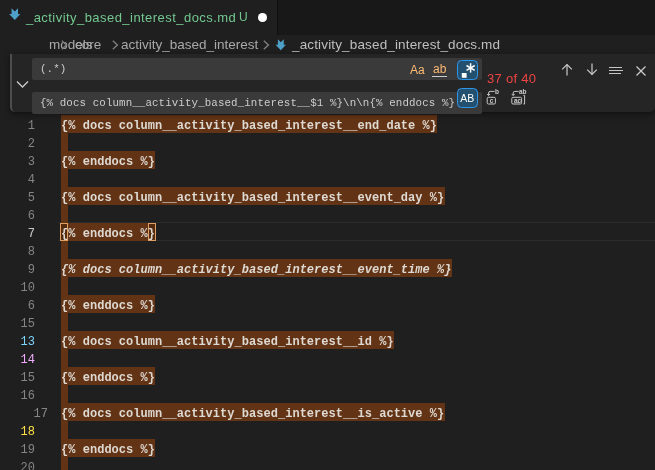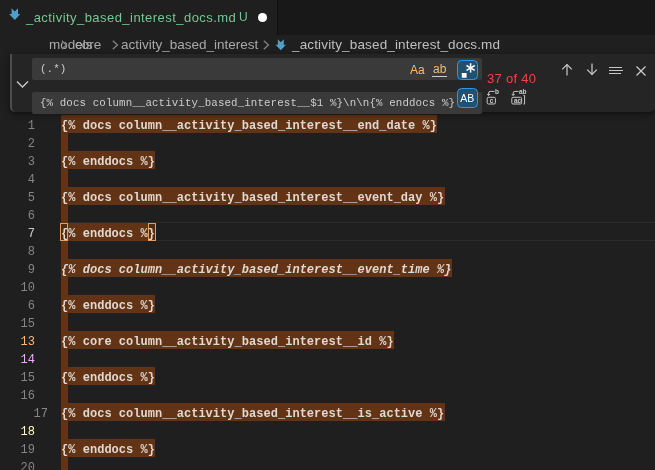--- a/index.html
+++ b/index.html
@@ -97,34 +97,34 @@
       <div class="abs lnum" style="left:0; top:146.8px; color:#858585;">9</div>
       <div class="abs code" style="top: 146.8px; z-index: 5; font-style: italic;">{% docs column__activity_based_interest__event_time %}</div>
       <div class="abs hl" style="left:60.6px; top:164.8px; width:7.2px; height:18px;"></div>
       <div class="abs lnum" style="left:0; top:164.8px; color:#858585;">10</div>
       <div class="abs hl" style="left:60.6px; top:182.8px; width:94.8056px; height:18px;"></div>
       <div class="abs lnum" style="left:0; top:182.8px; color:#858585;">6</div>
       <div class="abs code" style="top: 182.8px; z-index: 5;">{% enddocs %}</div>
       <div class="abs hl" style="left:60.6px; top:200.8px; width:7.2px; height:18px;"></div>
       <div class="abs lnum" style="left:0; top:200.8px; color:#858585;">15</div>
       <div class="abs hl" style="left:60.6px; top:218.8px; width:333.4352px; height:18px;"></div>
-      <div class="abs lnum" style="left:0; top:218.8px; color:#fdba74;">13</div>
-      <div class="abs code" style="top: 218.8px; z-index: 5;">{% core column__activity_based_interest__id %}</div>
+      <div class="abs lnum" style="left:0; top:218.8px; color:#7dd3fc;">13</div>
+      <div class="abs code" style="top: 218.8px; z-index: 5;">{% docs column__activity_based_interest__id %}</div>
       <div class="abs hl" style="left:60.6px; top:236.8px; width:7.2px; height:18px;"></div>
       <div class="abs lnum" style="left:0; top:236.8px; color:#f0abfc;">14</div>
       <div class="abs hl" style="left:60.6px; top:254.8px; width:94.8056px; height:18px;"></div>
       <div class="abs lnum" style="left:0; top:254.8px; color:#858585;">15</div>
       <div class="abs code" style="top: 254.8px; z-index: 5;">{% enddocs %}</div>
       <div class="abs hl" style="left:60.6px; top:272.8px; width:7.2px; height:18px;"></div>
       <div class="abs lnum" style="left:0; top:272.8px; color:#858585;">16</div>
       <div class="abs hl" style="left:60.6px; top:290.8px; width:384.0536px; height:18px;"></div>
       <div class="abs lnum" style="left:0; top:290.8px; color:#858585;margin-left:13px;">17</div>
       <div class="abs code" style="top: 290.8px; z-index: 5;">{% docs column__activity_based_interest__is_active %}</div>
       <div class="abs hl" style="left:60.6px; top:308.8px; width:7.2px; height:18px;"></div>
-      <div class="abs lnum" style="left:0; top:308.8px; color:#fef9c3;">18</div>
+      <div class="abs lnum" style="left:0; top:308.8px; color:#fde047;">18</div>
       <div class="abs hl" style="left:60.6px; top:326.8px; width:94.8056px; height:18px;"></div>
       <div class="abs lnum" style="left:0; top:326.8px; color:#858585;">19</div>
       <div class="abs code" style="top: 326.8px; z-index: 5;">{% enddocs %}</div>
       <div class="abs hl" style="left:60.6px; top:344.8px; width:7.2px; height:18px;"></div>
       <div class="abs lnum" style="left:0; top:344.8px; color:#858585;">20</div>
       <div class="abs" style="left:60.3px; top:111px; width:8.2px; height:18px; border:1px solid #dfa063; background:rgba(40,20,0,0.25);"></div>
       <div class="abs" style="left:147.6px; top:111px; width:8.2px; height:18px; border:1px solid #dfa063; background:rgba(40,20,0,0.25);"></div>
     </div>
 
   <div id="fw" class="abs"></div>

